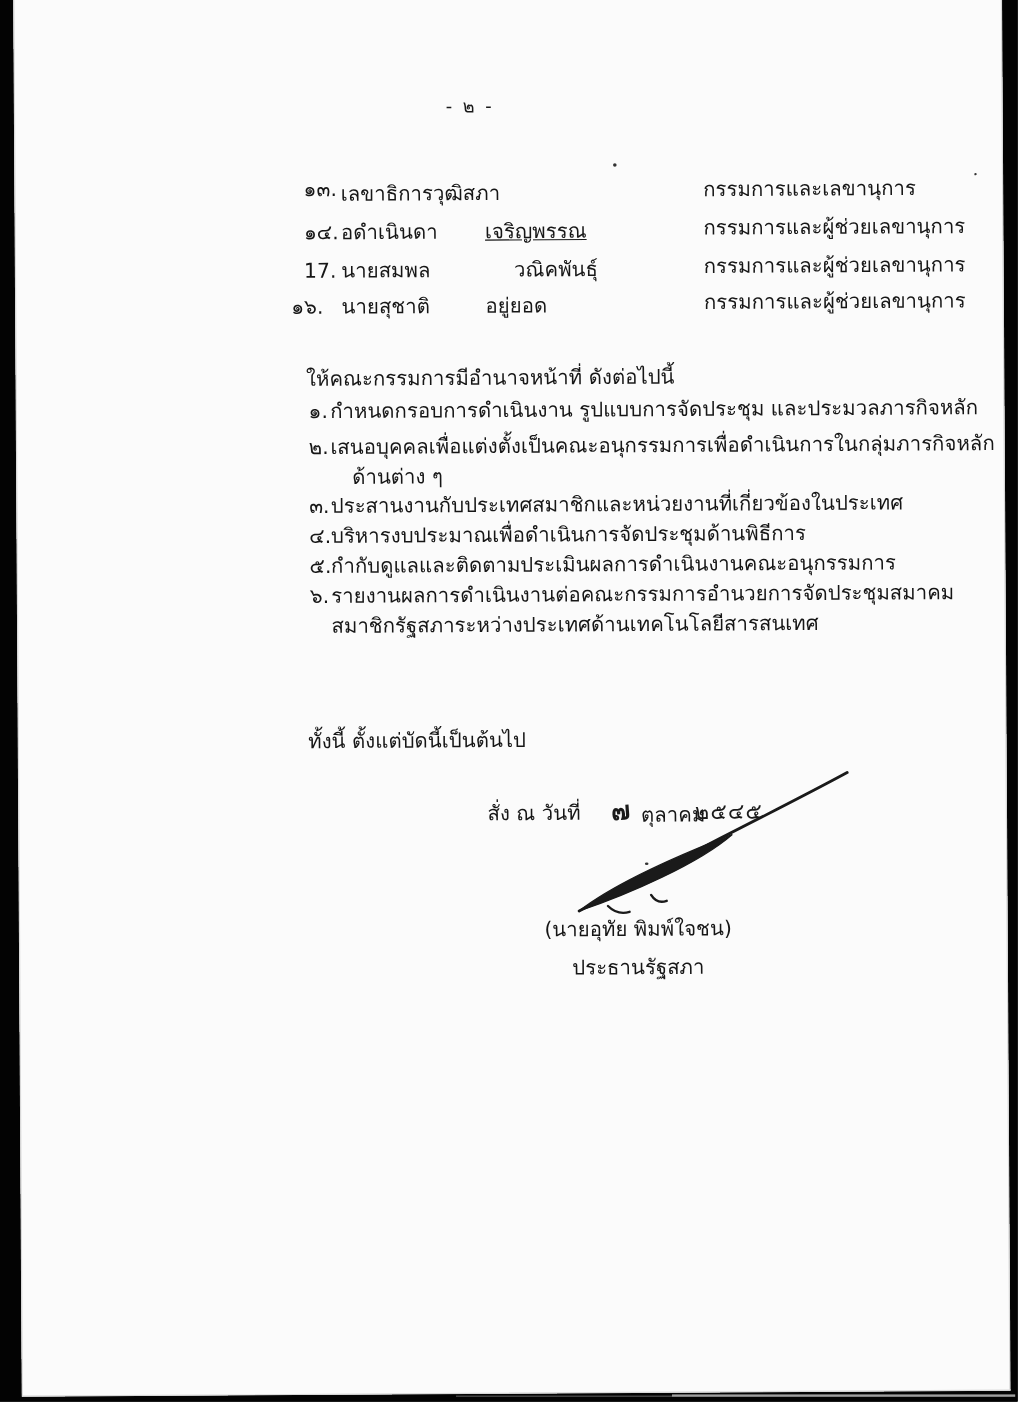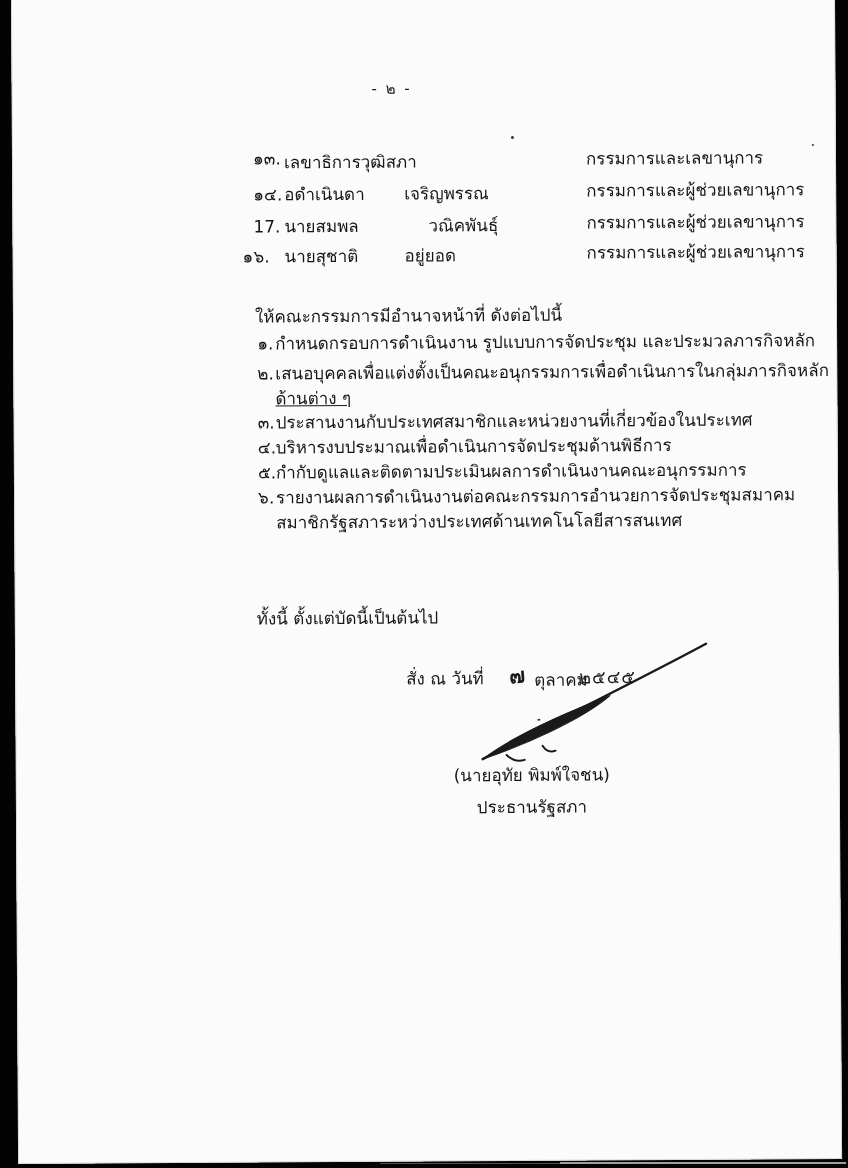--- a/index.html
+++ b/index.html
@@ -33,41 +33,41 @@
 
     <div class="abs hdr" style="left:344px;top:84px;width:72px;text-align:center;">- ๒ -</div>
 
     <div class="abs t" style="left:241px;top:152px;">๑๓.</div>
     <div class="abs t" style="left:272px;top:156px;">เลขาธิการวุฒิสภา</div>
     <div class="abs t" style="left:392px;top:156px;"></div>
     <div class="abs t" style="left:574px;top:154px;">กรรมการและเลขานุการ</div>
 
     <div class="abs t" style="left:241px;top:188px;">๑๔.</div>
     <div class="abs t" style="left:272px;top:188px;">อดำเนินดา</div>
-    <div class="abs t" style="left:392px;top:188px;">เจริญพรรณ</div>
+    <div class="abs t" style="left:392px;top:188px;text-decoration:underline;">เจริญพรรณ</div>
     <div class="abs t" style="left:574px;top:186px;">กรรมการและผู้ช่วยเลขานุการ</div>
 
     <div class="abs t" style="left:241px;top:220px;">17.</div>
     <div class="abs t" style="left:272px;top:220px;">นายสมพล</div>
     <div class="abs t" style="left:416px;top:220px;">วณิคพันธุ์</div>
     <div class="abs t" style="left:574px;top:218px;">กรรมการและผู้ช่วยเลขานุการ</div>
 
     <div class="abs t" style="left:230px;top:250px;">๑๖.</div>
     <div class="abs t" style="left:272px;top:250px;text-align:center;">นายสุชาติ</div>
     <div class="abs t" style="left:392px;top:250px;">อยู่ยอด</div>
     <div class="abs t" style="left:574px;top:248px;">กรรมการและผู้ช่วยเลขานุการ</div>
 
     <div class="abs t" style="left:242px;top:310px;">ให้คณะกรรมการมีอำนาจหน้าที่ ดังต่อไปนี้</div>
 
     <div class="abs t" style="left:244px;top:337px;">๑.</div>
     <div class="abs t" style="left:262px;top:337px;">กำหนดกรอบการดำเนินงาน รูปแบบการจัดประชุม  และประมวลภารกิจหลัก</div>
 
     <div class="abs t" style="left:244px;top:367px;">๒.</div>
     <div class="abs t" style="left:262px;top:367px;">เสนอบุคคลเพื่อแต่งตั้งเป็นคณะอนุกรรมการเพื่อดำเนินการในกลุ่มภารกิจหลัก</div>
-    <div class="abs t" style="left:262px;top:392px;text-decoration:underline;">ด้านต่าง ๆ</div>
+    <div class="abs t" style="left:280px;top:392px;">ด้านต่าง ๆ</div>
 
     <div class="abs t" style="left:244px;top:416px;">๓.</div>
     <div class="abs t" style="left:262px;top:416px;">ประสานงานกับประเทศสมาชิกและหน่วยงานที่เกี่ยวข้องในประเทศ</div>
 
     <div class="abs t" style="left:244px;top:441px;">๔.</div>
     <div class="abs t" style="left:262px;top:441px;">บริหารงบประมาณเพื่อดำเนินการจัดประชุมด้านพิธีการ</div>
 
     <div class="abs t" style="left:244px;top:466px;">๕.</div>
     <div class="abs t" style="left:262px;top:466px;">กำกับดูแลและติดตามประเมินผลการดำเนินงานคณะอนุกรรมการ</div>
 

